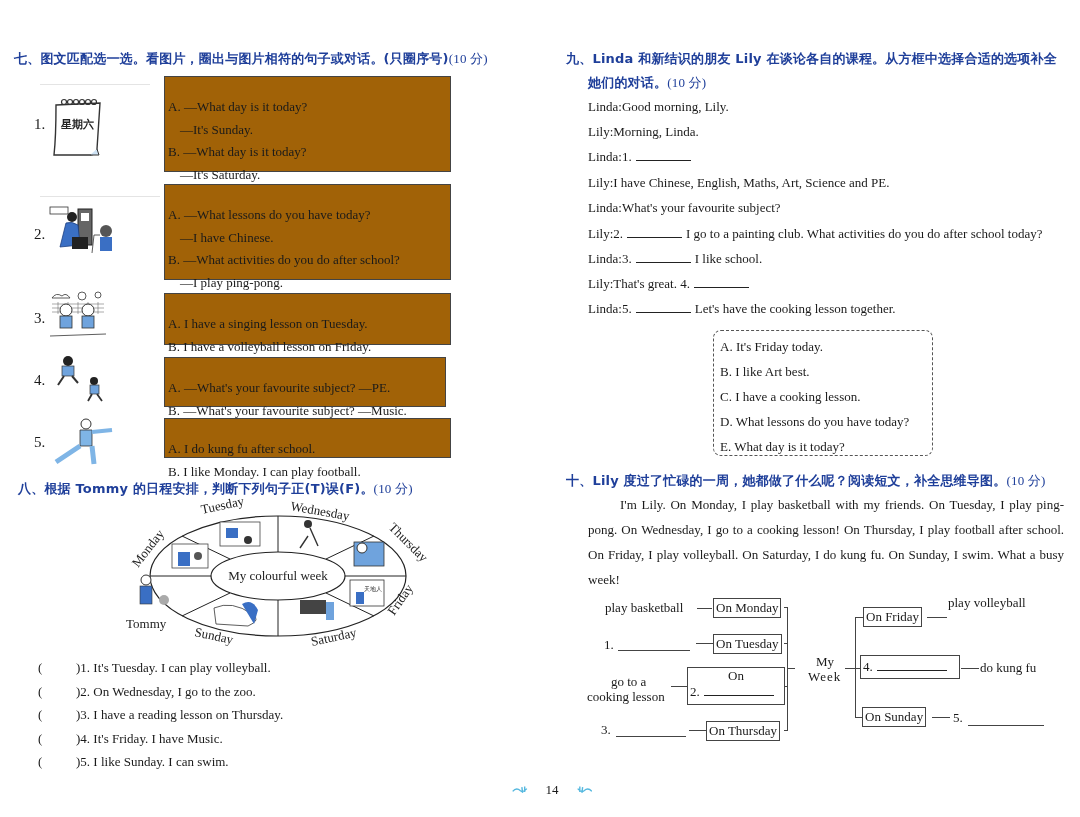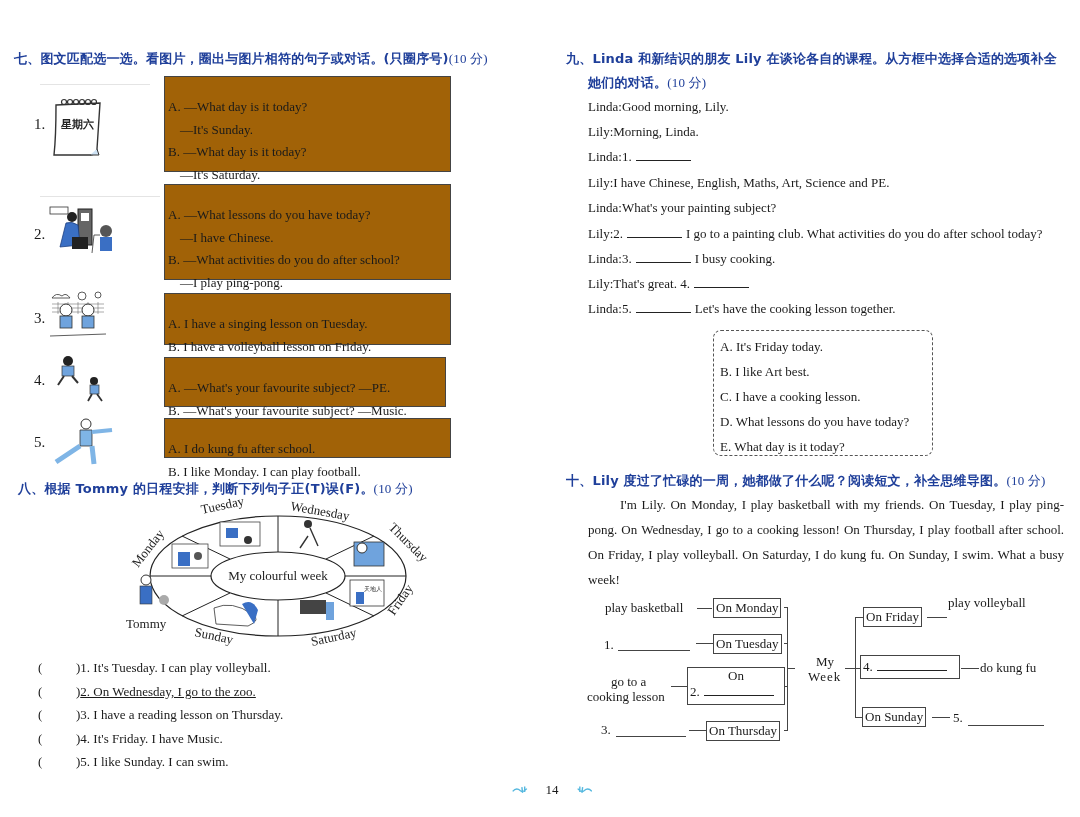--- a/index.html
+++ b/index.html
@@ -183,37 +183,37 @@
     <text x="276" y="32" font-size="13" font-family="Liberation Serif, serif" fill="#222" transform="rotate(45 276 32)">Thursday</text>
     <text x="282" y="120" font-size="13" font-family="Liberation Serif, serif" fill="#222" transform="rotate(-55 282 120)">Friday</text>
     <text x="200" y="150" font-size="13" font-family="Liberation Serif, serif" fill="#222" transform="rotate(-12 200 150)">Saturday</text>
     <text x="82" y="140" font-size="13" font-family="Liberation Serif, serif" fill="#222" transform="rotate(12 82 140)">Sunday</text>
     <text x="26" y="72" font-size="13" font-family="Liberation Serif, serif" fill="#222" transform="rotate(-52 26 72)">Monday</text>
     <text x="14" y="132" font-size="13" font-family="Liberation Serif, serif" fill="#222">Tommy</text>
   </svg>
 </div>
 
 <div class="tf-row" style="top:660px;"><span class="paren-l">(</span><span>)</span><span>1. It's Tuesday. I can play volleyball.</span></div>
-<div class="tf-row" style="top:684px;text-decoration:underline;"><span class="paren-l">(</span><span>)</span><span>2. On Wednesday, I go to the zoo.</span></div>
+<div class="tf-row" style="top:684px;"><span class="paren-l">(</span><span>)</span><span>2. On Wednesday, I go to the zoo.</span></div>
 <div class="tf-row" style="top:707px;"><span class="paren-l">(</span><span>)</span><span>3. I have a reading lesson on Thursday.</span></div>
 <div class="tf-row" style="top:731px;"><span class="paren-l">(</span><span>)</span><span>4. It's Friday. I have Music.</span></div>
 <div class="tf-row" style="top:754px;"><span class="paren-l">(</span><span>)</span><span>5. I like Sunday. I can swim.</span></div>
 
 <div class="abs heading" style="left:566px; top:50px;">九、Linda 和新结识的朋友 Lily 在谈论各自的课程。从方框中选择合适的选项补全</div>
 <div class="abs heading" style="left:588px; top:74px;">
   <span>她们的对话。</span><span class="pts">(10 分)</span>
 </div>
 
 <div class="abs serif" style="left:588px; top:99px;"><span>Linda:</span><span>Good morning, Lily.</span></div>
 <div class="abs serif" style="left:588px; top:124px;"><span>Lily:</span><span>Morning, Linda.</span></div>
 <div class="abs serif" style="left:588px; top:149px;"><span>Linda:</span><span>1.</span><span class="blank"></span></div>
 <div class="abs serif" style="left:588px; top:175px;"><span>Lily:</span><span>I have Chinese, English, Maths, Art, Science and PE.</span></div>
-<div class="abs serif" style="left:588px; top:200px;"><span>Linda:</span><span>What's your painting subject?</span></div>
+<div class="abs serif" style="left:588px; top:200px;"><span>Linda:</span><span>What's your favourite subject?</span></div>
 <div class="abs serif" style="left:588px; top:226px;"><span>Lily:</span><span>2.</span><span class="blank"></span><span>I go to a painting club. What activities do you do after school today?</span></div>
-<div class="abs serif" style="left:588px; top:251px;"><span>Linda:</span><span>3.</span><span class="blank"></span><span>I busy cooking.</span></div>
+<div class="abs serif" style="left:588px; top:251px;"><span>Linda:</span><span>3.</span><span class="blank"></span><span>I like school.</span></div>
 <div class="abs serif" style="left:588px; top:276px;"><span>Lily:</span><span>That's great. 4.</span><span class="blank"></span></div>
 <div class="abs serif" style="left:588px; top:301px;"><span>Linda:</span><span>5.</span><span class="blank"></span><span>Let's have the cooking lesson together.</span></div>
 
 <div class="abs dotted-box" style="left:713px; top:330px; width:220px; height:126px;">
   <div class="line">A. It's Friday today.</div>
   <div class="line">B. I like Art best.</div>
   <div class="line">C. I have a cooking lesson.</div>
   <div class="line">D. What lessons do you have today?</div>
   <div class="line">E. What day is it today?</div>
 </div>

